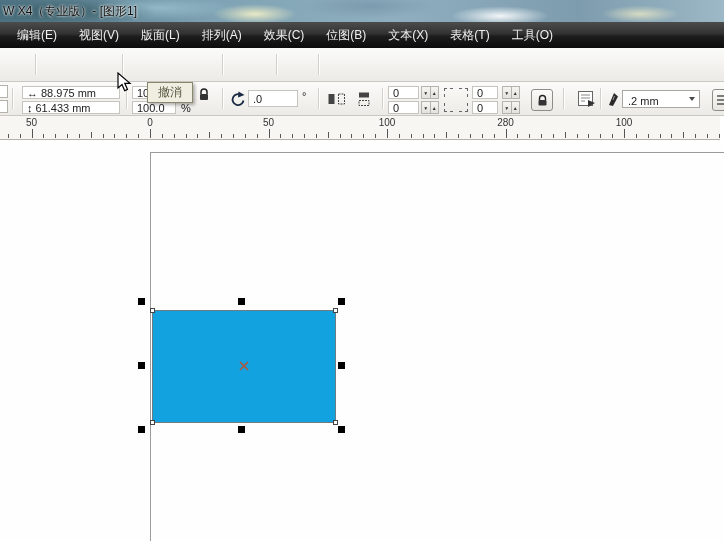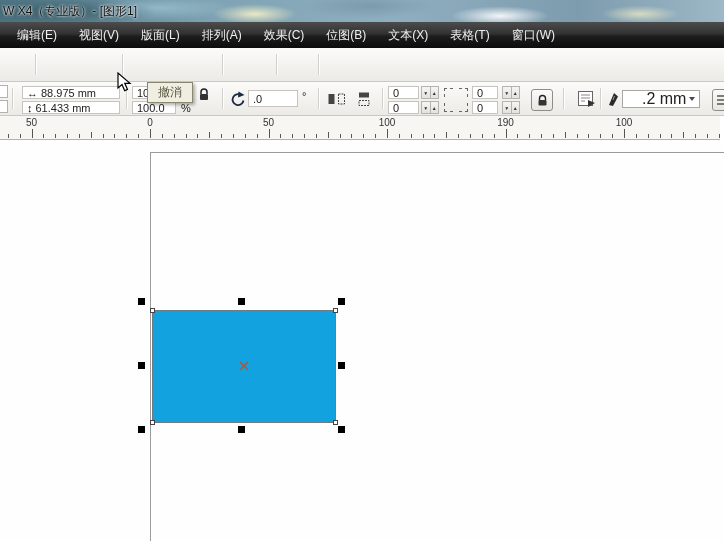--- a/index.html
+++ b/index.html
@@ -46,21 +46,21 @@
     background:linear-gradient(#fbfbf9,#eceae6);
     border-bottom:1px solid #c9c8c3;box-sizing:border-box;
   }
   .sep{position:absolute;top:6px;width:1px;height:21px;background:#d2d0cb;box-shadow:1px 0 0 rgba(255,255,255,.9);}
   .icon-btn{position:absolute;display:flex;align-items:center;justify-content:center;cursor:default;}
   .caret{position:absolute;width:0;height:0;border-left:3px solid transparent;border-right:3px solid transparent;border-top:4px solid #4a4a4a;}
   .grip{position:absolute;left:570px;top:57px;width:2px;height:20px;
     background-image:repeating-linear-gradient(#9a9a9a 0 2px,transparent 2px 5px);}
   .combo{
     position:absolute;background:#fff;border:1px solid #a9a8a2;box-sizing:border-box;
-    font-size:16px;color:#222;display:flex;align-items:center;padding-left:19px;
+    font-size:11px;color:#222;display:flex;align-items:flex-end;padding-left:5px;
   }
   .combo .dd{position:absolute;right:4px;top:50%;margin-top:-2px;}
   .zoombtn{position:absolute;width:20px;height:20px;display:flex;align-items:center;justify-content:center;}
   
   .field{
     position:absolute;background:#fff;border:1px solid #c6c4be;box-sizing:border-box;
     font-size:11px;color:#222;display:flex;align-items:center;padding:0 4px;white-space:nowrap;
   }
   .plain{position:absolute;font-size:11px;color:#222;white-space:nowrap;}
   .dimicon{font-size:11px;font-weight:bold;color:#111;margin-right:3px;}
@@ -108,21 +108,21 @@
 
 <div class="menubar" id="menubar">
     <span class="menu-item">编辑(E)</span>
     <span class="menu-item">视图(V)</span>
     <span class="menu-item">版面(L)</span>
     <span class="menu-item">排列(A)</span>
     <span class="menu-item">效果(C)</span>
     <span class="menu-item">位图(B)</span>
     <span class="menu-item">文本(X)</span>
     <span class="menu-item">表格(T)</span>
-    <span class="menu-item">窗口(W)</span>
+    <span class="menu-item">工具(O)</span>
   </div>
 
 <div class="toolbar">
   <span class="icon-btn" style="left:8px;top:54px;width:22px;height:20px">
     <svg width="20" height="17">
       <rect x="3" y="6" width="14" height="6" rx="1" fill="#e9e9e9" stroke="#444"></rect>
       <rect x="6" y="1.5" width="8" height="5" fill="#fff" stroke="#444"></rect>
       <rect x="6" y="10" width="8" height="5.5" fill="#fff" stroke="#444"></rect>
     </svg>
   </span>
@@ -376,21 +376,21 @@
     <div class="tick" style="left: 398.85px; height: 4px;"></div>
     <div class="tick" style="left: 410.7px; height: 4px;"></div>
     <div class="tick" style="left: 422.55px; height: 4px;"></div>
     <div class="tick" style="left: 434.4px; height: 4px;"></div>
     <div class="tick" style="left: 446.25px; height: 6px;"></div>
     <div class="tick" style="left: 458.1px; height: 4px;"></div>
     <div class="tick" style="left: 469.95px; height: 4px;"></div>
     <div class="tick" style="left: 481.8px; height: 4px;"></div>
     <div class="tick" style="left: 493.65px; height: 4px;"></div>
     <div class="tick" style="left: 505.5px; height: 9px;"></div>
-    <span class="lbl" style="left: 505.5px;">190</span>
+    <span class="lbl" style="left: 505.5px;">280</span>
     <div class="tick" style="left: 517.35px; height: 4px;"></div>
     <div class="tick" style="left: 529.2px; height: 4px;"></div>
     <div class="tick" style="left: 541.05px; height: 4px;"></div>
     <div class="tick" style="left: 552.9px; height: 4px;"></div>
     <div class="tick" style="left: 564.75px; height: 6px;"></div>
     <div class="tick" style="left: 576.6px; height: 4px;"></div>
     <div class="tick" style="left: 588.45px; height: 4px;"></div>
     <div class="tick" style="left: 600.3px; height: 4px;"></div>
     <div class="tick" style="left: 612.15px; height: 4px;"></div>
     <div class="tick" style="left: 624px; height: 9px;"></div>

